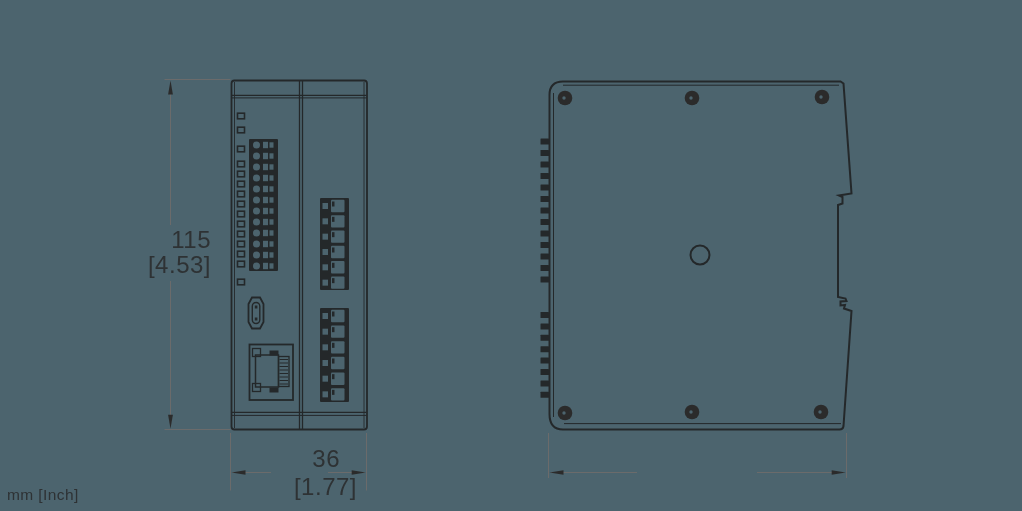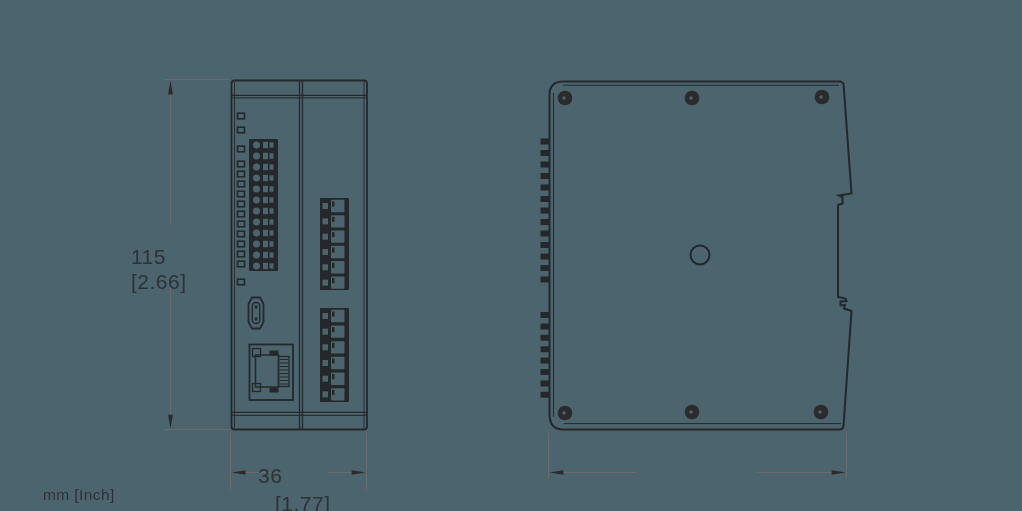--- a/index.html
+++ b/index.html
@@ -12,34 +12,32 @@
   }
   svg{position:absolute;left:0;top:0;}
   .ln{stroke:var(--line);fill:none;}
   .lnf{fill:var(--line);stroke:none;}
   .bgf{fill:var(--background);stroke:none;}
   .dim{stroke:var(--dim-line);fill:none;}
   .arr{fill:var(--arrow);stroke:none;}
   .dim-text{
     position:absolute;
     color:var(--text);
-    text-align:left;
-    font-size:21px;
+    text-align:right;
+    font-size:24px;
     letter-spacing:0.5px;
     line-height:24px;
     white-space:nowrap;
-    margin-top:17px;
   }
   .units-text{
     position:absolute;
     color:var(--text);
     font-size:15.5px;
     letter-spacing:0.4px;
     text-align:left;
-    margin-left:36px;
   }
 </style>
 </head>
 <body>
 
 <div class="stage">
 
   <svg width="1022" height="511" viewBox="0 0 1022 511">
 
     <g>
@@ -250,20 +248,20 @@
 
     <g>
       <path class="dim" stroke-width="1" d="M548.5 433 V478 M846.5 433 V478"></path>
       <path class="dim" stroke-width="1" d="M551 472.5 H637 M757 472.5 H844"></path>
       <polygon class="arr" points="549.5,472.5 563.5,470.2 563.5,474.8"></polygon>
       <polygon class="arr" points="845.7,472.5 831.7,470.2 831.7,474.8"></polygon>
     </g>
   </svg>
 
   <div class="dim-text" style="left:131px;top:228px;width:80px;">115</div>
-  <div class="dim-text" style="left:131px;top:253px;width:80px;">[2.66]</div>
+  <div class="dim-text" style="left:131px;top:253px;width:80px;">[4.53]</div>
 
   <div class="dim-text" style="left:258px;top:447px;width:82px;">36</div>
   <div class="dim-text" style="left:275px;top:475px;width:82px;">[1.77]</div>
 
 
   <div class="units-text" style="left:7px;top:486px;">mm [Inch]</div>
 </div>
 
 </body></html>

